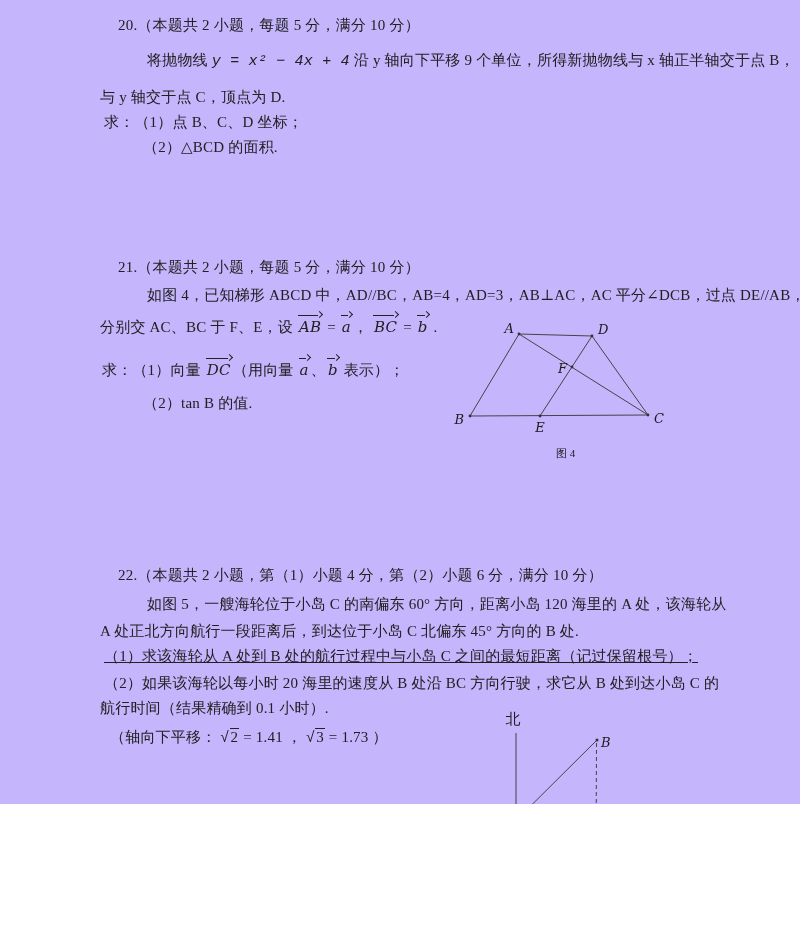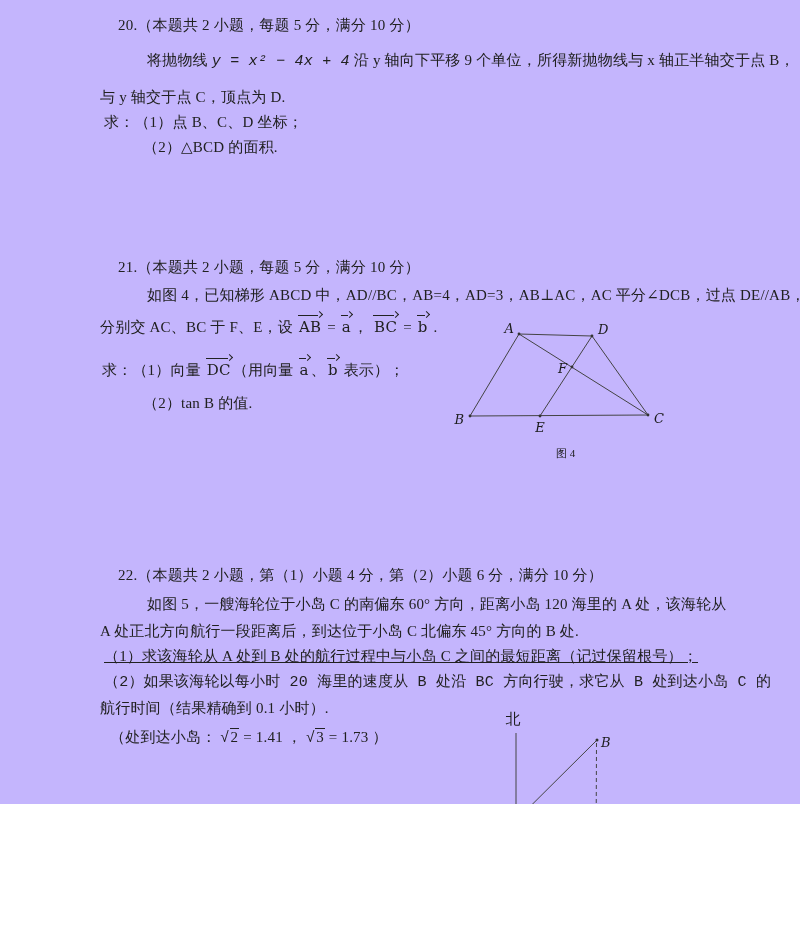--- a/index.html
+++ b/index.html
@@ -2,21 +2,21 @@
 <html><head>
 <meta charset="utf-8">
 <style>
   html,body{margin:0;padding:0;}
   .page{
     position:relative;width:800px;height:804px;background:#c4b5fd;
     overflow:hidden;font-family:"Liberation Serif","DejaVu Serif",serif;color:#212121;
   }
   .line{position:absolute;white-space:nowrap;font-size:15px;line-height:22px;color:#212121;letter-spacing:.2px;}
   .mi{font-style:italic;font-family:Liberation Mono, monospace;}
-  .vec{font-family:"DejaVu Serif","Liberation Serif",serif;position:relative;display:inline-block;padding:0 2px;}
+  .vec{font-style:italic;font-family:"DejaVu Serif","Liberation Serif",serif;position:relative;display:inline-block;padding:0 2px;}
   .vec::before{content:"";position:absolute;left:1px;right:5px;top:-1px;border-top:1.2px solid #222;}
   .vec::after{content:"";position:absolute;right:1px;top:-3.6px;width:4px;height:4px;border-top:1.2px solid #222;border-right:1.2px solid #222;transform:rotate(45deg);}
   .radicand{border-top:1.1px solid #222;padding:0 1px;}
   .caption{position:absolute;font-size:11px;color:#1c1c1c;}
   svg{position:absolute;overflow:visible;}
   svg text{font-family:"DejaVu Serif","Liberation Serif",serif;font-style:italic;font-size:13px;fill:#1c1c1c;}
   svg text.cjk{font-style:normal;font-size:15px;}
 </style>
 </head>
 <body>
@@ -60,23 +60,23 @@
       <text x="127" y="53" text-anchor="end">F</text>
     </svg>
     <div class="caption" style="left:556px;top:446px;">图 4</div>
   </section>
 
   <section>
     <div class="line" style="left:118px;top:564px;">22.（本题共 2 小题，第（1）小题 4 分，第（2）小题 6 分，满分 10 分）</div>
     <div class="line" style="left:147px;top:593px;">如图 5，一艘海轮位于小岛 C 的南偏东 60° 方向，距离小岛 120 海里的 A 处，该海轮从</div>
     <div class="line" style="left:100px;top:620px;">A 处正北方向航行一段距离后，到达位于小岛 C 北偏东 45° 方向的 B 处.</div>
     <div class="line" style="left:104px;top:645px;text-decoration:underline;">（1）求该海轮从 A 处到 B 处的航行过程中与小岛 C 之间的最短距离（记过保留根号）；</div>
-    <div class="line" style="left:104px;top:672px;font-family:Liberation Mono, monospace;">（2）如果该海轮以每小时 20 海里的速度从 B 处沿 BC 方向行驶，求它从 B 处到达小岛 C 的</div>
+    <div class="line" style="left:104px;top:672px;">（2）如果该海轮以每小时 20 海里的速度从 B 处沿 BC 方向行驶，求它从 B 处到达小岛 C 的</div>
     <div class="line" style="left:100px;top:697px;">航行时间（结果精确到 0.1 小时）.</div>
-    <div class="line" style="left:110px;top:726px;"><span>（处到达小岛： </span><span class="mi">√</span><span class="radicand">2</span><span> = 1.41 ， </span><span class="mi">√</span><span class="radicand">3</span><span> = 1.73 ）</span></div>
+    <div class="line" style="left:110px;top:726px;"><span>（轴向下平移： </span><span class="mi">√</span><span class="radicand">2</span><span> = 1.41 ， </span><span class="mi">√</span><span class="radicand">3</span><span> = 1.73 ）</span></div>
 
     <svg style="left:458px;top:703px;" width="185" height="200" viewBox="0 0 185 200">
       <text x="55" y="21" text-anchor="middle" class="cjk">北</text>
       <g stroke="#444" stroke-width="1" fill="none">
         <line x1="58" y1="30" x2="58" y2="140"></line>
         <line x1="29" y1="117" x2="89" y2="117"></line>
         <line x1="58.5" y1="117" x2="139" y2="37"></line>
         <line x1="58.5" y1="117" x2="133" y2="157"></line>
         <line x1="138.5" y1="40" x2="138" y2="155" stroke-dasharray="4 3"></line>
       </g>

